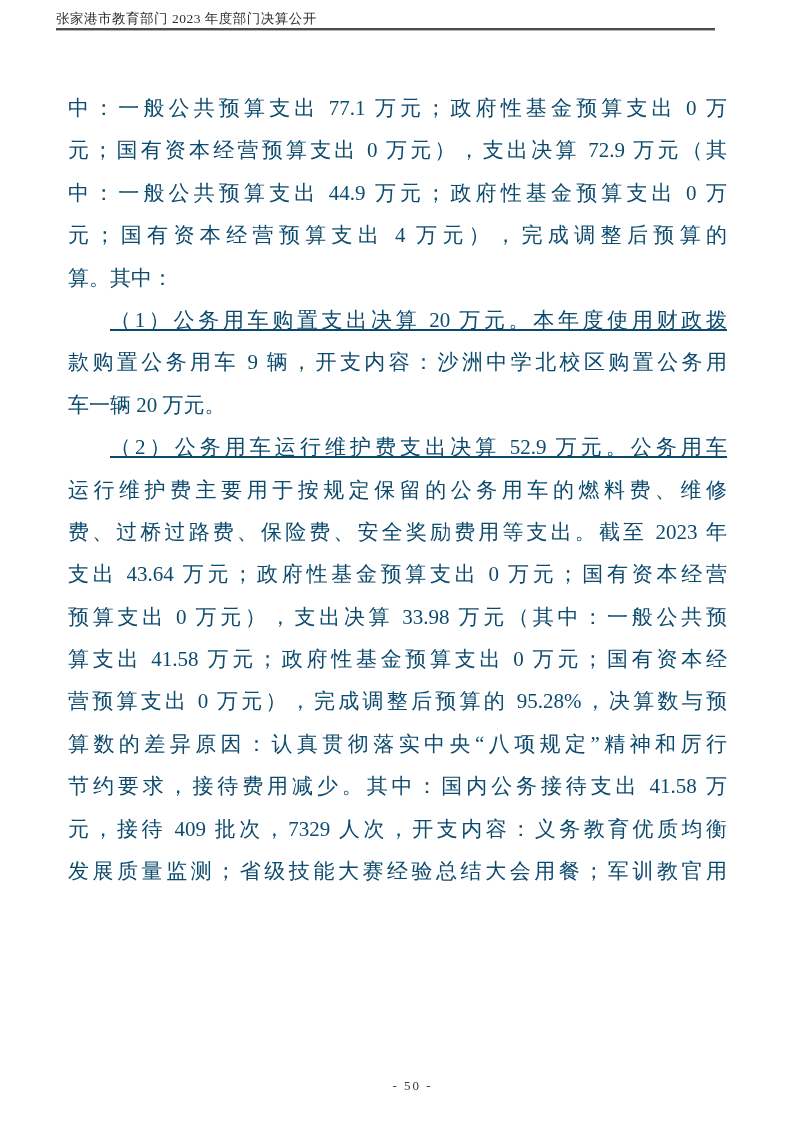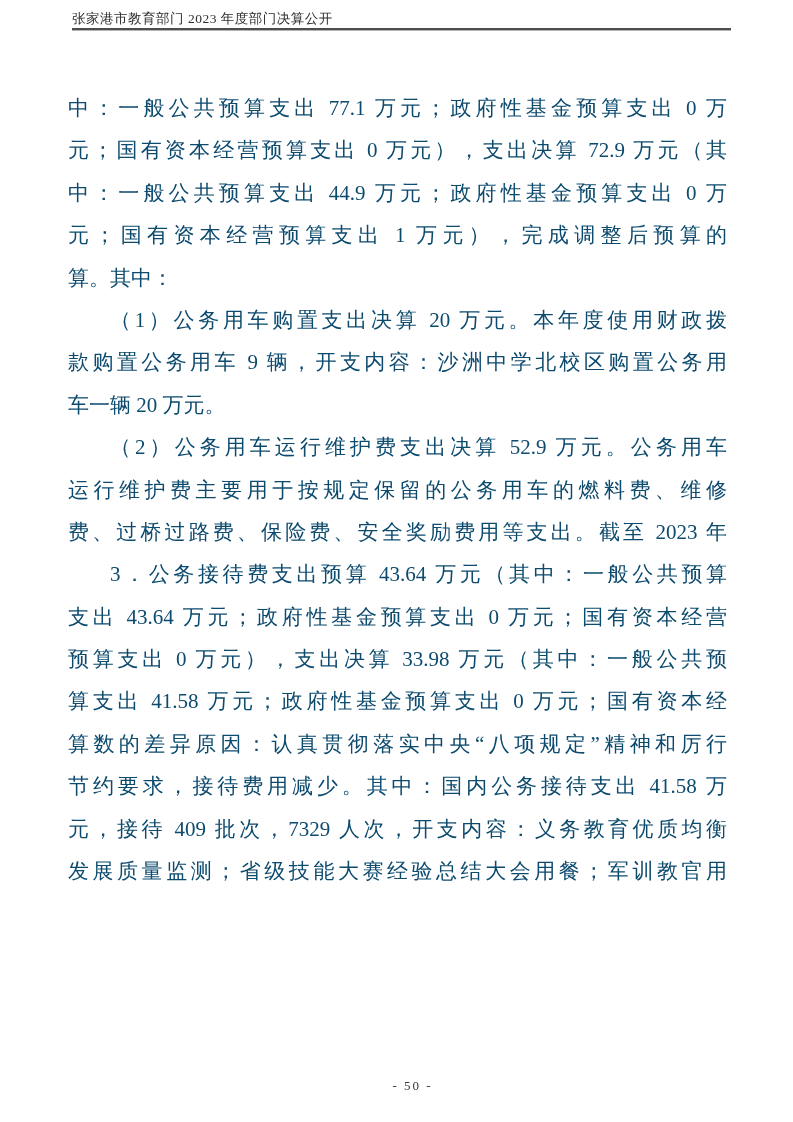--- a/index.html
+++ b/index.html
@@ -12,21 +12,21 @@
     width: 793px;
     height: 1122px;
     background: #ffffff;
     overflow: hidden;
     font-family: "Liberation Serif", "DejaVu Serif", serif;
     color: #1c1c1c;
   }
   
   .header {
     position: absolute;
-    left: 72px;
+    left: 56px;
     top: 10px;
     width: 659px;
   }
   .header-title {
     font-size: 13.5px;
     line-height: 17px;
     color: #2e2e2e;
     letter-spacing: 0.5px;
     white-space: nowrap;
   }
@@ -50,20 +50,21 @@
     text-align: justify;
     text-align-last: left;
     height: 42.4px;
     overflow: hidden;
   }
   .line.fill {
     text-align-last: justify;
   }
   .line.indent {
     text-indent: 2em;
+    text-decoration: underline;
   }
   
   .footer {
     position: absolute;
     left: 16px;
     top: 1078px;
     width: 793px;
     text-align: center;
     font-size: 13px;
     color: #3a3a3a;
@@ -77,32 +78,32 @@
 
   <div class="header">
     <div class="header-title">张家港市教育部门 2023 年度部门决算公开</div>
     <div class="header-rule"></div>
   </div>
 
   <div class="body-text">
     <div class="line fill">中：一般公共预算支出 77.1 万元；政府性基金预算支出 0 万</div>
     <div class="line fill">元；国有资本经营预算支出 0 万元），支出决算 72.9 万元（其</div>
     <div class="line fill">中：一般公共预算支出 44.9 万元；政府性基金预算支出 0 万</div>
-    <div class="line fill">元；国有资本经营预算支出 1 万元），完成调整后预算的</div>
+    <div class="line fill">元；国有资本经营预算支出 4 万元），完成调整后预算的</div>
     <div class="line">算。其中：</div>
     <div class="line indent fill">（1）公务用车购置支出决算 20 万元。本年度使用财政拨</div>
     <div class="line fill">款购置公务用车 9 辆，开支内容：沙洲中学北校区购置公务用</div>
     <div class="line">车一辆 20 万元。</div>
     <div class="line indent fill">（2）公务用车运行维护费支出决算 52.9 万元。公务用车</div>
     <div class="line fill">运行维护费主要用于按规定保留的公务用车的燃料费、维修</div>
     <div class="line fill">费、过桥过路费、保险费、安全奖励费用等支出。截至 2023 年</div>
-    <div class="line indent fill">3．公务接待费支出预算 43.64 万元（其中：一般公共预算</div>
     <div class="line fill">支出 43.64 万元；政府性基金预算支出 0 万元；国有资本经营</div>
     <div class="line fill">预算支出 0 万元），支出决算 33.98 万元（其中：一般公共预</div>
     <div class="line fill">算支出 41.58 万元；政府性基金预算支出 0 万元；国有资本经</div>
+    <div class="line fill">营预算支出 0 万元），完成调整后预算的 95.28%，决算数与预</div>
     <div class="line fill">算数的差异原因：认真贯彻落实中央“八项规定”精神和厉行</div>
     <div class="line fill">节约要求，接待费用减少。其中：国内公务接待支出 41.58 万</div>
     <div class="line fill">元，接待 409 批次，7329 人次，开支内容：义务教育优质均衡</div>
     <div class="line fill">发展质量监测；省级技能大赛经验总结大会用餐；军训教官用</div>
   </div>
 
   <div class="footer">
     <span>- 50 -</span>
   </div>
 

